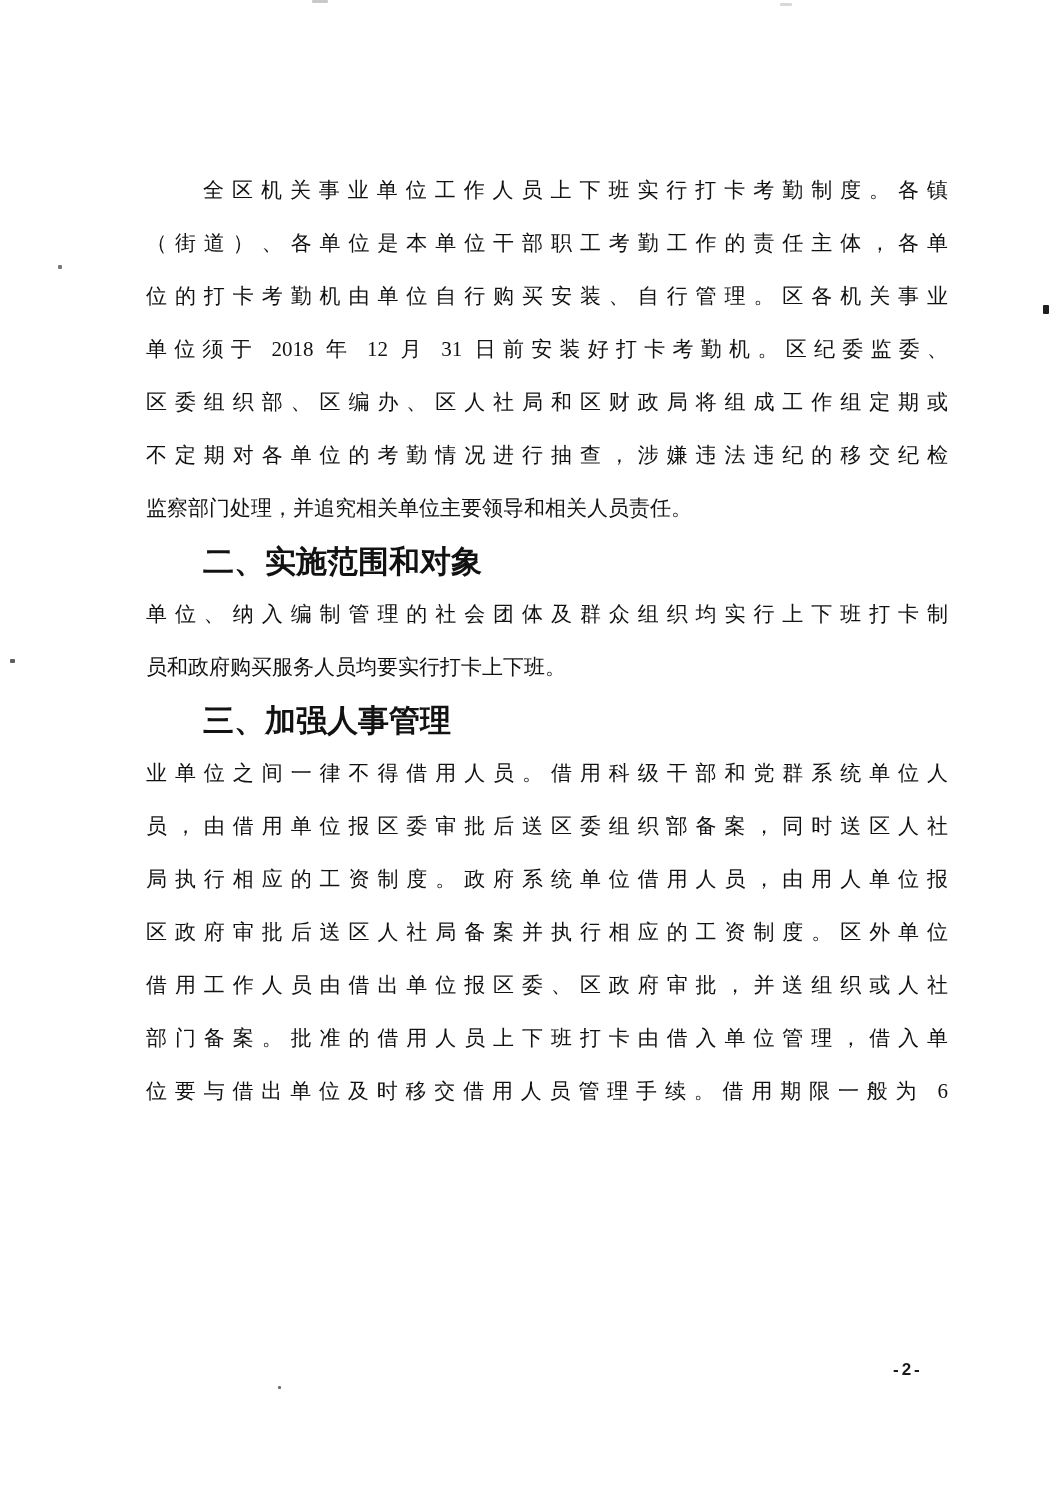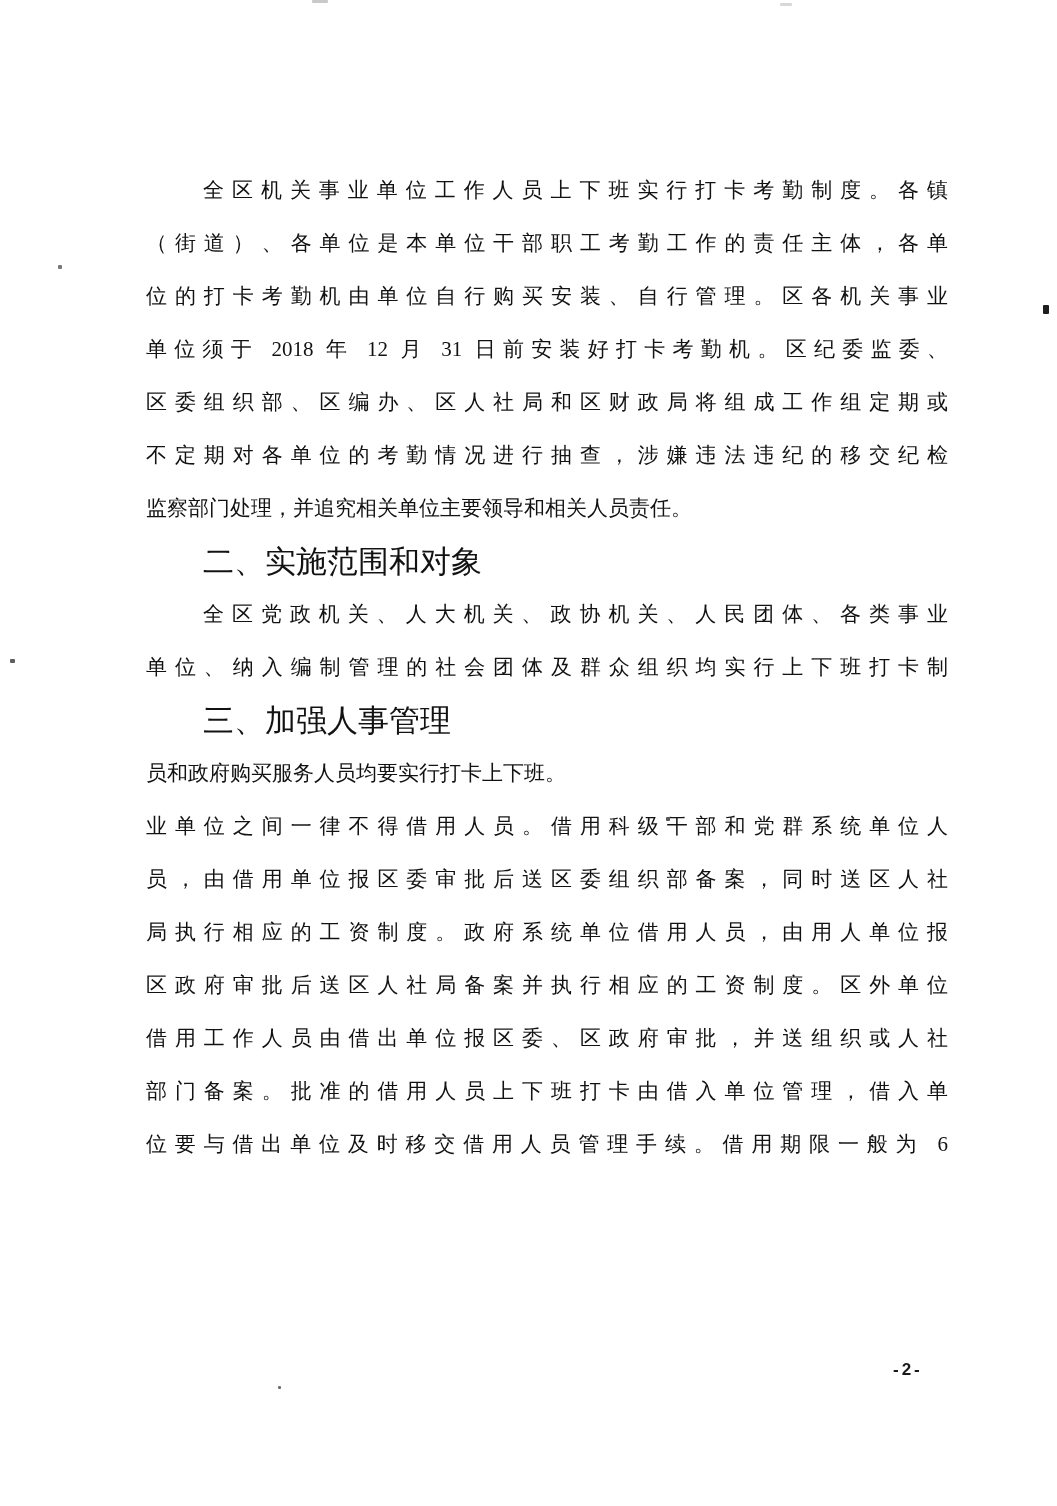--- a/index.html
+++ b/index.html
@@ -14,21 +14,21 @@
   }
   .line{
     height:53px;line-height:53px;font-size:21px;
     text-align:justify;text-align-last:justify;
     letter-spacing:0;
   }
   .line.indent{text-indent:57px;}
   .line.end{text-align:right;text-align-last:left;}
   .line.heading{
     text-align:center;text-align-last:left;text-indent:57px;
-    font-weight:400;font-size:31px;
+    font-weight:700;font-size:31px;
     font-family:"Liberation Sans","DejaVu Sans",sans-serif;
   }
   .page-number{
     position:absolute;left:893px;top:1360px;
     font-size:17px;font-weight:700;letter-spacing:3px;
     font-family:"Liberation Sans","DejaVu Sans",sans-serif;
     color:#1a1a1a;
   }
   .speck{position:absolute;border-radius:1px;}
   .speck-a{left:58px;top:265px;width:4px;height:4px;background:#787878;}
@@ -44,24 +44,23 @@
 
 <div class="textblock">
   <div class="line indent">全区机关事业单位工作人员上下班实行打卡考勤制度。各镇</div>
   <div class="line">（街道）、各单位是本单位干部职工考勤工作的责任主体，各单</div>
   <div class="line">位的打卡考勤机由单位自行购买安装、自行管理。区各机关事业</div>
   <div class="line">单位须于 2018 年 12 月 31 日前安装好打卡考勤机。区纪委监委、</div>
   <div class="line">区委组织部、区编办、区人社局和区财政局将组成工作组定期或</div>
   <div class="line">不定期对各单位的考勤情况进行抽查，涉嫌违法违纪的移交纪检</div>
   <div class="line end">监察部门处理，并追究相关单位主要领导和相关人员责任。</div>
   <div class="line heading">二、实施范围和对象</div>
-  <div class="line indent">全区党政机关、人大机关、政协机关、人民团体、各类事业</div>
   <div class="line">单位、纳入编制管理的社会团体及群众组织均实行上下班打卡制</div>
+  <div class="line end">员和政府购买服务人员均要实行打卡上下班。</div>
   <div class="line heading">三、加强人事管理</div>
-  <div class="line end">员和政府购买服务人员均要实行打卡上下班。</div>
   <div class="line">业单位之间一律不得借用人员。借用科级干部和党群系统单位人</div>
   <div class="line">员，由借用单位报区委审批后送区委组织部备案，同时送区人社</div>
   <div class="line">局执行相应的工资制度。政府系统单位借用人员，由用人单位报</div>
   <div class="line">区政府审批后送区人社局备案并执行相应的工资制度。区外单位</div>
   <div class="line">借用工作人员由借出单位报区委、区政府审批，并送组织或人社</div>
   <div class="line">部门备案。批准的借用人员上下班打卡由借入单位管理，借入单</div>
   <div class="line">位要与借出单位及时移交借用人员管理手续。借用期限一般为 6</div>
 </div>
 
 <div class="page-number">-2-</div>

